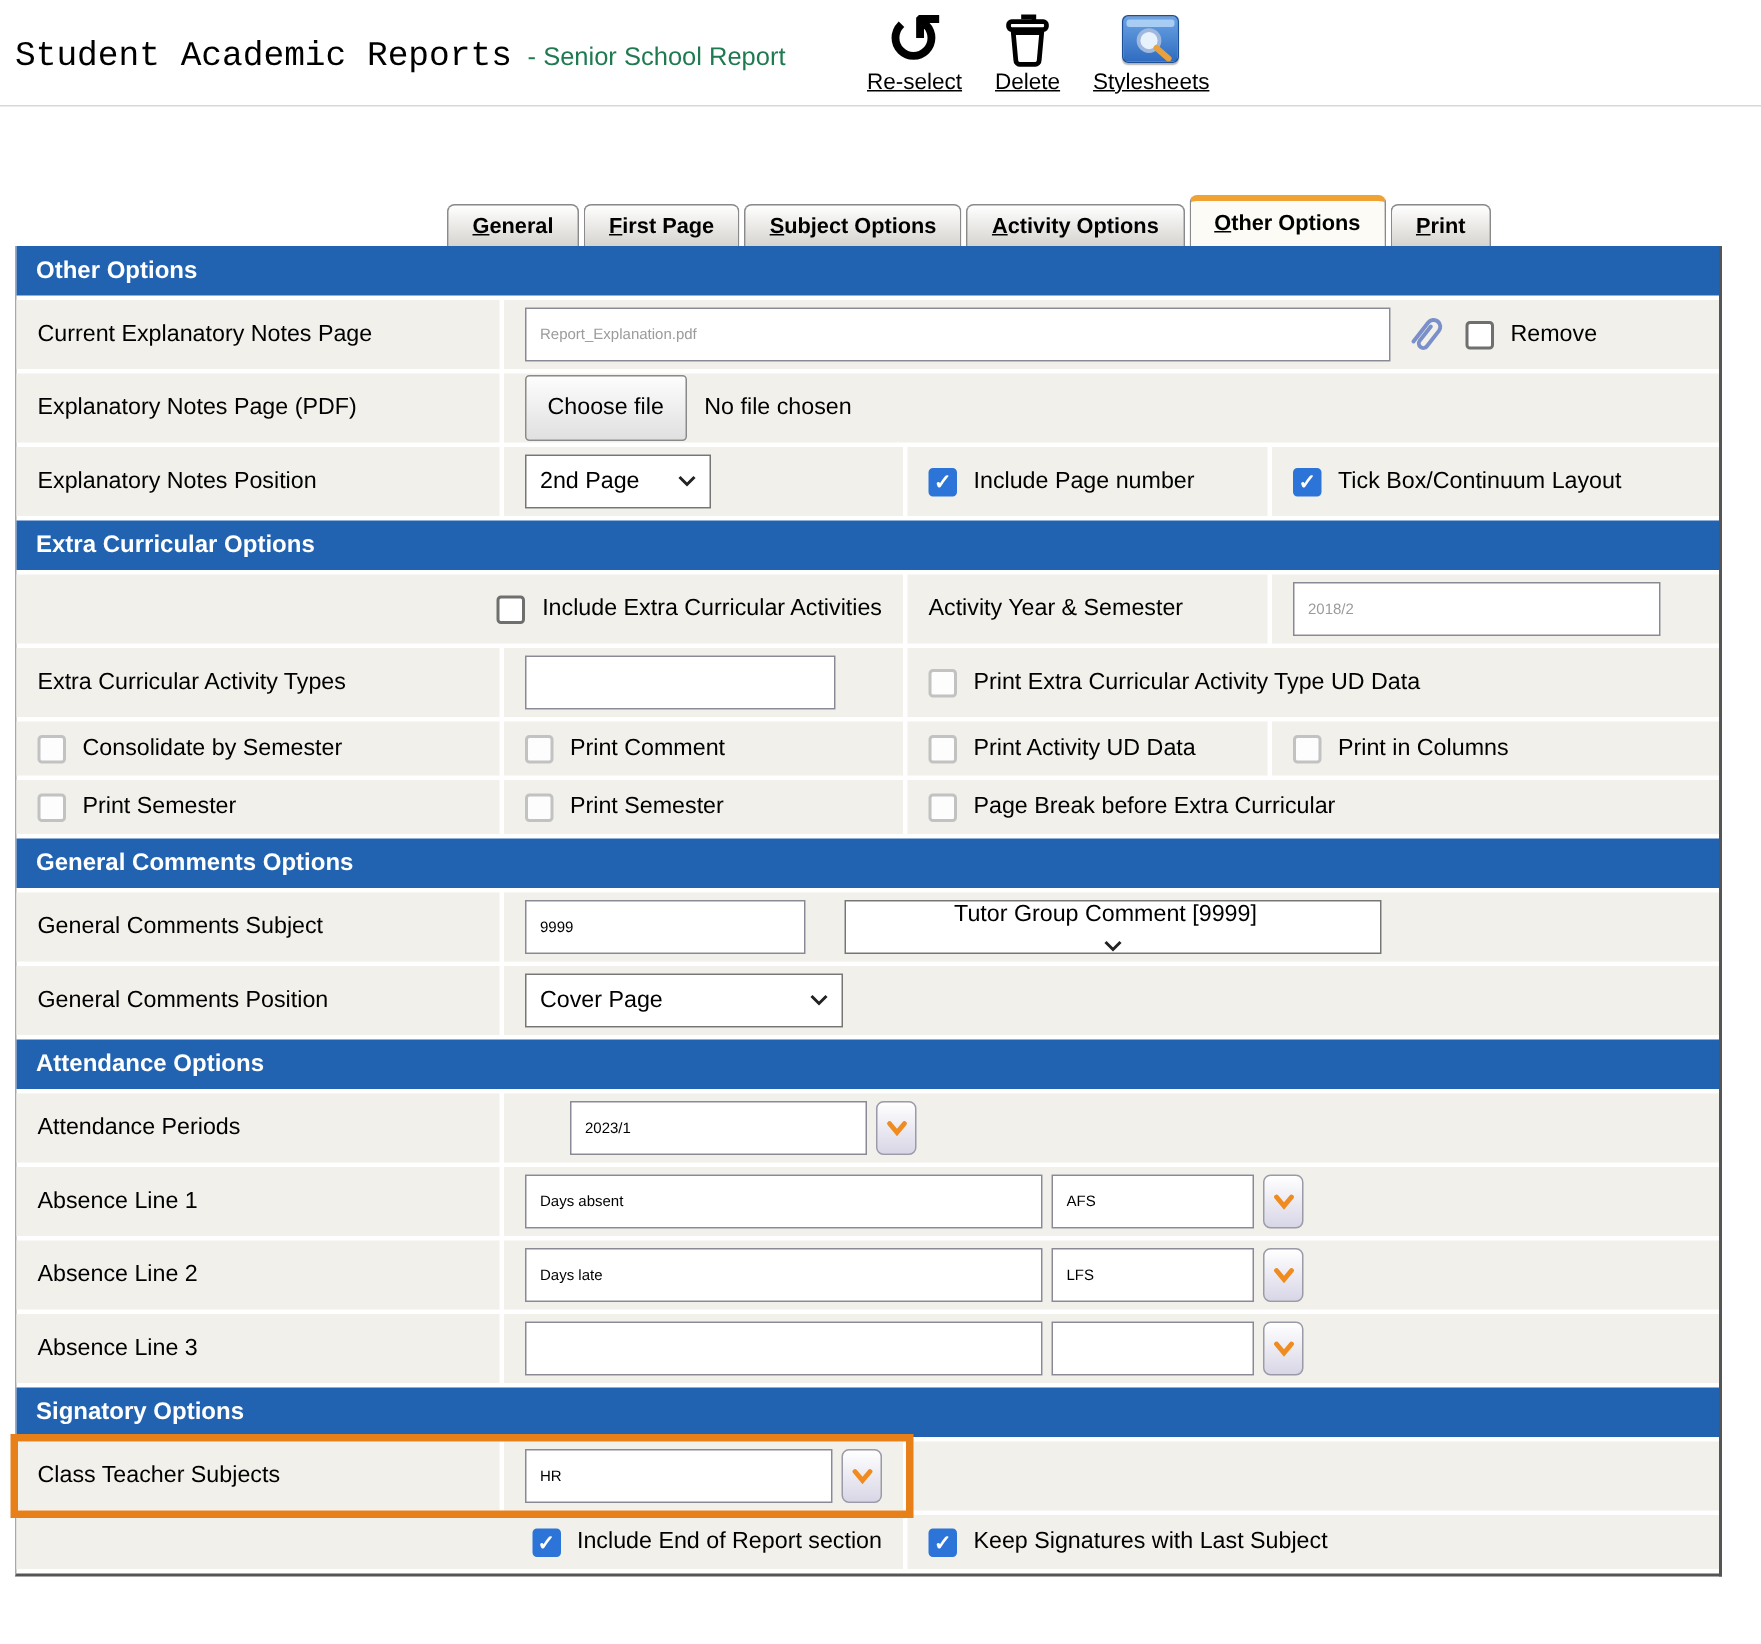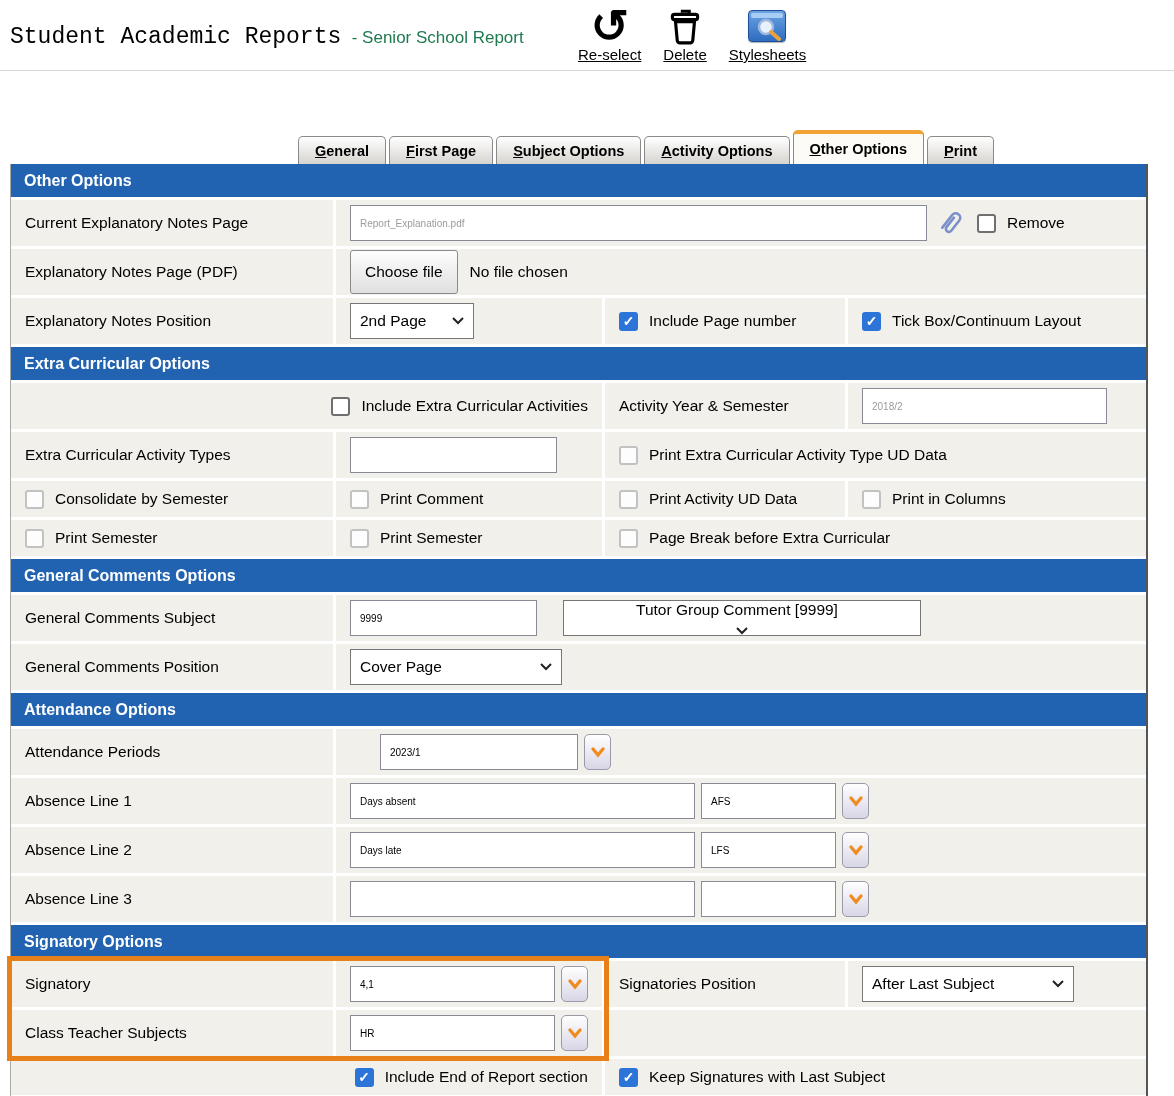--- a/index.html
+++ b/index.html
@@ -316,40 +316,20 @@
           </svg>
       </span>
     </div>
   </div>
 
   <div class="sec">Signatory Options</div>
 
   <div class="hl-wrap">
     <div class="annotation"></div>
 
-    <div class="row r-input">
-      <div class="cell w-label">Signatory</div>
-      <div class="cell w-field">
-        <input class="inp" style="width: 205px;" value="4,1">
-        <span class="chev">
-          <svg width="14" height="11" viewBox="0 0 14 11">
-              <path d="M2 2 L7 8 L12 2" fill="none" stroke="#ef8b1f" stroke-width="3.2" stroke-linecap="round"></path>
-            </svg>
-        </span>
-      </div>
-      <div class="cell w-rlabel">Signatories Position</div>
-      <div class="cell grow">
-        <div class="sel" style="width:212px;">
-          <span class="sv">After Last Subject</span>
-          <svg width="12" height="8" viewBox="0 0 12 8">
-              <path d="M1 1 L6 6 L11 1" fill="none" stroke="#222" stroke-width="2"></path>
-            </svg>
-        </div>
-      </div>
-    </div>
 
     <div class="row r-input">
       <div class="cell w-label">Class Teacher Subjects</div>
       <div class="cell w-field">
         <input class="inp" style="width: 205px;" value="HR">
         <span class="chev">
           <svg width="14" height="11" viewBox="0 0 14 11">
               <path d="M2 2 L7 8 L12 2" fill="none" stroke="#ef8b1f" stroke-width="3.2" stroke-linecap="round"></path>
             </svg>
         </span>

